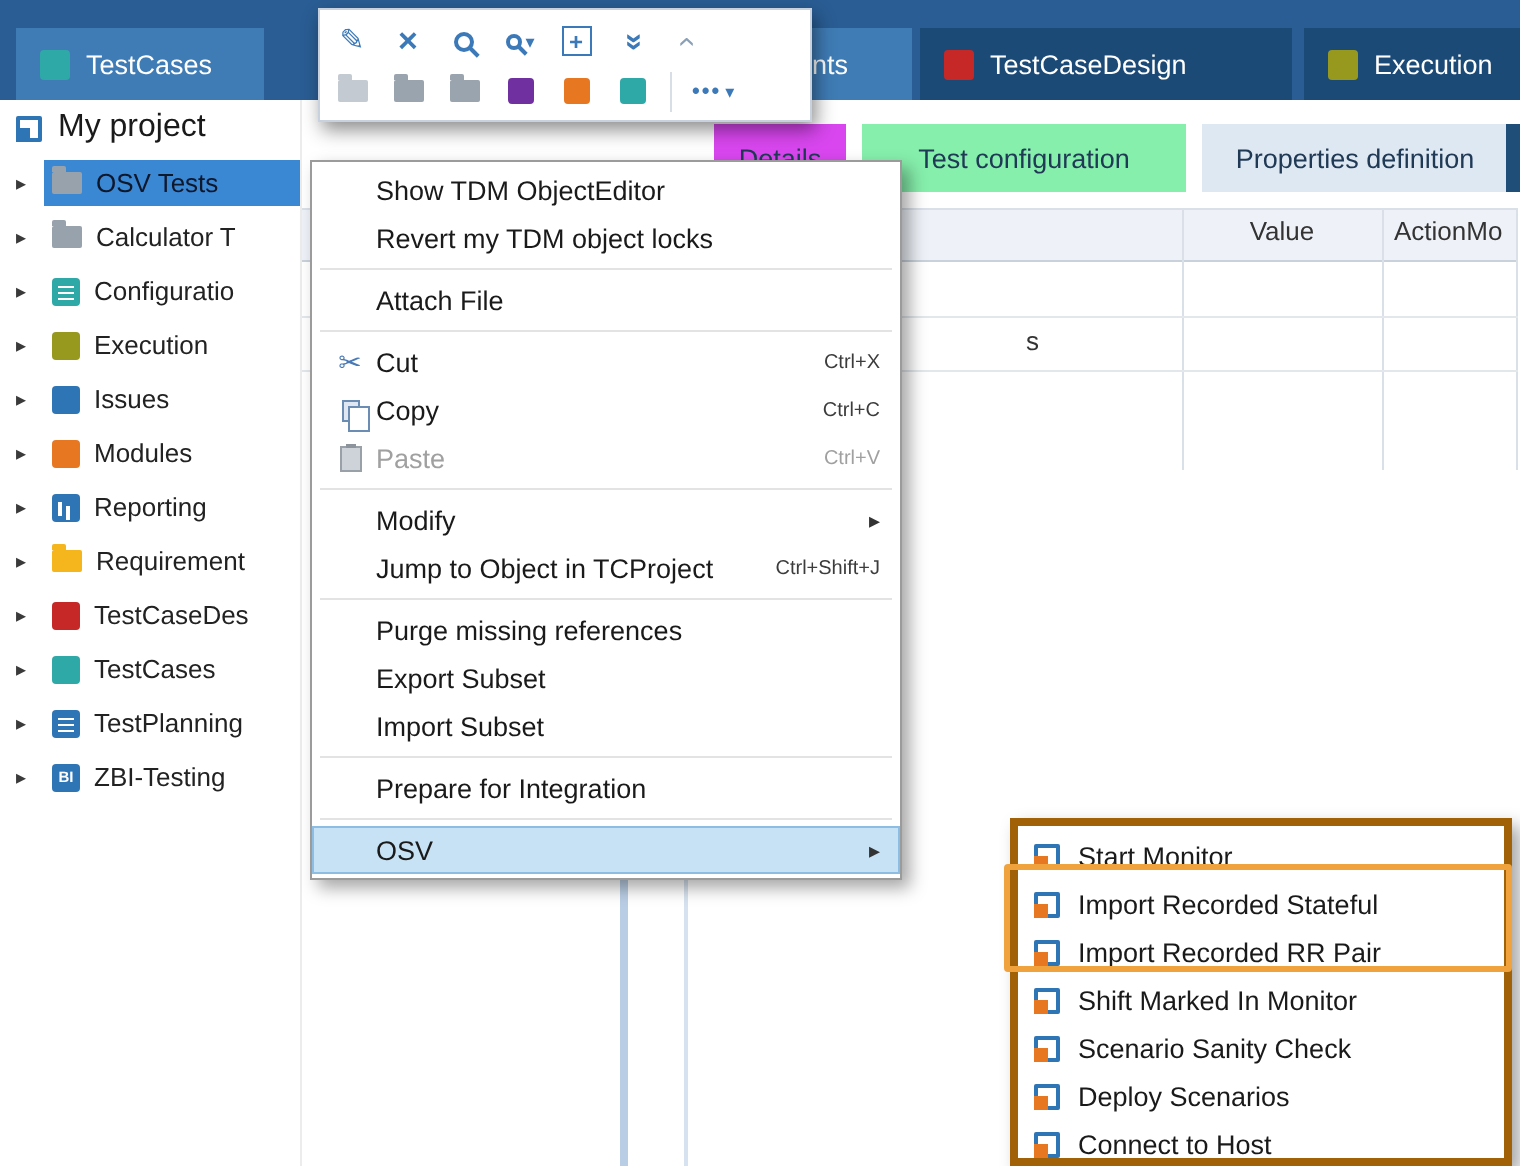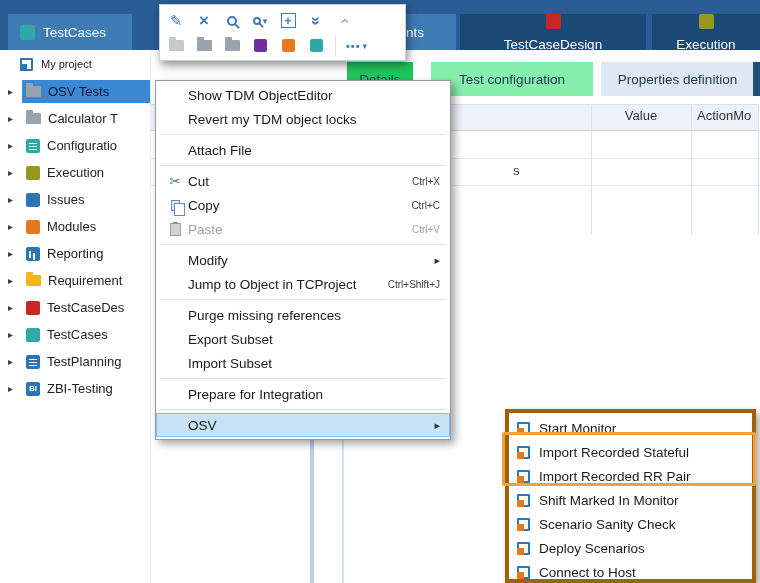--- a/index.html
+++ b/index.html
@@ -3,21 +3,21 @@
 <meta charset="utf-8">
 <style>
   * { margin:0; padding:0; box-sizing:border-box; }
   html,body { width:760px; height:583px; overflow:hidden; }
   body { position:relative; font-family:"Liberation Sans", sans-serif; font-size:13px; background:#fff; color:#222; }
 
   
   .appbar { position:absolute; left:0; top:0; width:760px; height:50px; background:#2a5d94; z-index:10; }
   .apptab { position:absolute; top:14px; height:36px; display:flex; align-items:center; gap:8px; padding:0 12px; color:#fff; font-size:13.5px; cursor:default; }
   .apptab.light { background:#3f7cb5; }
-  .apptab.dark  { background:#1c4a77;flex-direction:column; }
+  .apptab.dark  { background:#1c4a77; }
   .tabicon { width:15px; height:15px; border-radius:2px; flex:0 0 auto; }
 
   
   .ftoolbar { position:absolute; left:159px; top:4px; width:247px; height:57px; background:#fff;
               border:1px solid #c7d2de; box-shadow:2px 4px 9px rgba(0,0,0,.45); z-index:40; padding:3px 7px; }
   .trow1, .trow2 { display:flex; align-items:center; gap:10px; height:25px; }
   .tbtn { display:flex; align-items:center; justify-content:center; min-width:18px; height:20px; cursor:pointer; }
   .ib { line-height:1; }
   .edit { color:#3c79b8; font-size:15px; }
   .xx { color:#3c79b8; font-size:17px; font-weight:bold; }
@@ -30,42 +30,42 @@
   .chevup  { display:inline-block; transform:rotate(-90deg); color:#8aa0b6; font-size:16px; }
   .fold { width:15px; height:11px; background:#9aa4ae; border-radius:1px; position:relative; display:inline-block; }
   .fold::before { content:""; position:absolute; left:0; top:-3px; width:7px; height:3px; background:#9aa4ae; border-radius:1px 1px 0 0; }
   .fold.lite { background:#c3cad1; } .fold.lite::before { background:#c3cad1; }
   .sq13 { width:13px; height:13px; border-radius:2px; display:inline-block; }
   .tdiv { width:1px; height:20px; background:#d7dee5; }
   .more { color:#3c79b8; font-size:11px; font-weight:bold; letter-spacing:1px; }
 
   
   .sidebar { position:absolute; left:0; top:50px; width:150px; height:533px; background:#fff; z-index:5; overflow:hidden; }
-  .troot { display:flex; align-items:center; gap:8px; height:28px; padding:0 0 0 20px; font-size:11px; color:#1a1a1a; }
+  .troot { display:flex; align-items:center; gap:8px; height:28px; padding:0 0 0 8px; font-size:16px; color:#1a1a1a; }
   .trow { display:flex; align-items:center; height:27px; padding-left:8px; cursor:pointer; }
   .texp { width:14px; color:#3a3a3a; font-size:10px; flex:0 0 auto; }
   .rowbody { display:flex; align-items:center; gap:7px; flex:1; height:23px; padding:0 4px; white-space:nowrap; overflow:hidden; }
   .trow.sel .rowbody { background:#3a87d4; color:#0f172a; }
   .sq { width:14px; height:14px; border-radius:2px; position:relative; flex:0 0 auto; }
   .c-blue{background:#2e75b6}.c-olive{background:#97991f}.c-orange{background:#e87722}
   .c-red{background:#c62828}.c-teal{background:#2fa8a8}.c-purple{background:#7030a0}
   .foldr { width:15px; height:11px; background:#98a2ac; border-radius:1px; position:relative; flex:0 0 auto; }
   .foldr::before { content:""; position:absolute; left:0; top:-3px; width:7px; height:3px; background:inherit; border-radius:1px 1px 0 0; }
   .foldr.yellow { background:#f5b51c; }
   .glyph-bars::after { content:""; position:absolute; left:3px; bottom:3px; width:2px; height:7px; background:#fff; box-shadow:4px 2px 0 0 #fff; }
   .glyph-lines::after { content:""; position:absolute; left:3px; top:4px; width:8px; height:1.5px; background:#fff; box-shadow:0 3px 0 0 #fff, 0 6px 0 0 #fff; }
   .bi-txt { position:absolute; left:0; top:0; width:100%; height:100%; display:flex; align-items:center; justify-content:center; color:#fff; font-size:7.5px; font-weight:bold; }
   .osvicon { width:13px; height:13px; border:2px solid #2e75b6; background:#fff; border-radius:1px; position:relative; flex:0 0 auto; }
   .osvicon::after { content:""; position:absolute; left:-2px; bottom:-2px; width:7px; height:7px; background:#e87722; }
   .osvicon.allblue::after { background:#2e75b6; }
 
   
   .content { position:absolute; left:150px; top:50px; width:610px; height:533px; background:#fff; z-index:4; border-left:1px solid #ececec; }
   .dtab { position:absolute; top:12px; height:34px; display:flex; align-items:center; justify-content:center; color:#203a56; font-size:13.5px; cursor:pointer; }
-  .dtab.t1 { left:196px; width:66px;  background:#22c55e; }
+  .dtab.t1 { left:206px; width:66px;  background:#d946ef; }
   .dtab.t2 { left:280px; width:162px; background:#86efac; }
   .dtab.t3 { left:450px; width:153px; background:#dde8f2; }
   .darkblock { position:absolute; left:602px; top:12px; width:8px; height:34px; background:#1f4e79; }
   .thead { position:absolute; left:0; top:54px; width:608px; height:27px; background:#eef2f8; border-top:1px solid #d9e0e8; border-bottom:1px solid #c9d2db; }
   .colline { position:absolute; top:54px; width:1px; height:131px; background:#d9e0e8; }
   .cl1 { left:440px; } .cl2 { left:540px; } .cl3 { left:607px; }
   .hval { position:absolute; left:440px; top:58px; width:100px; text-align:center; color:#333; }
   .hact { position:absolute; left:546px; top:58px; color:#333; white-space:nowrap; }
   .rowline { position:absolute; left:0; width:608px; height:1px; background:#e2e7ec; }
   .rl1 { top:108px; } .rl2 { top:135px; }

